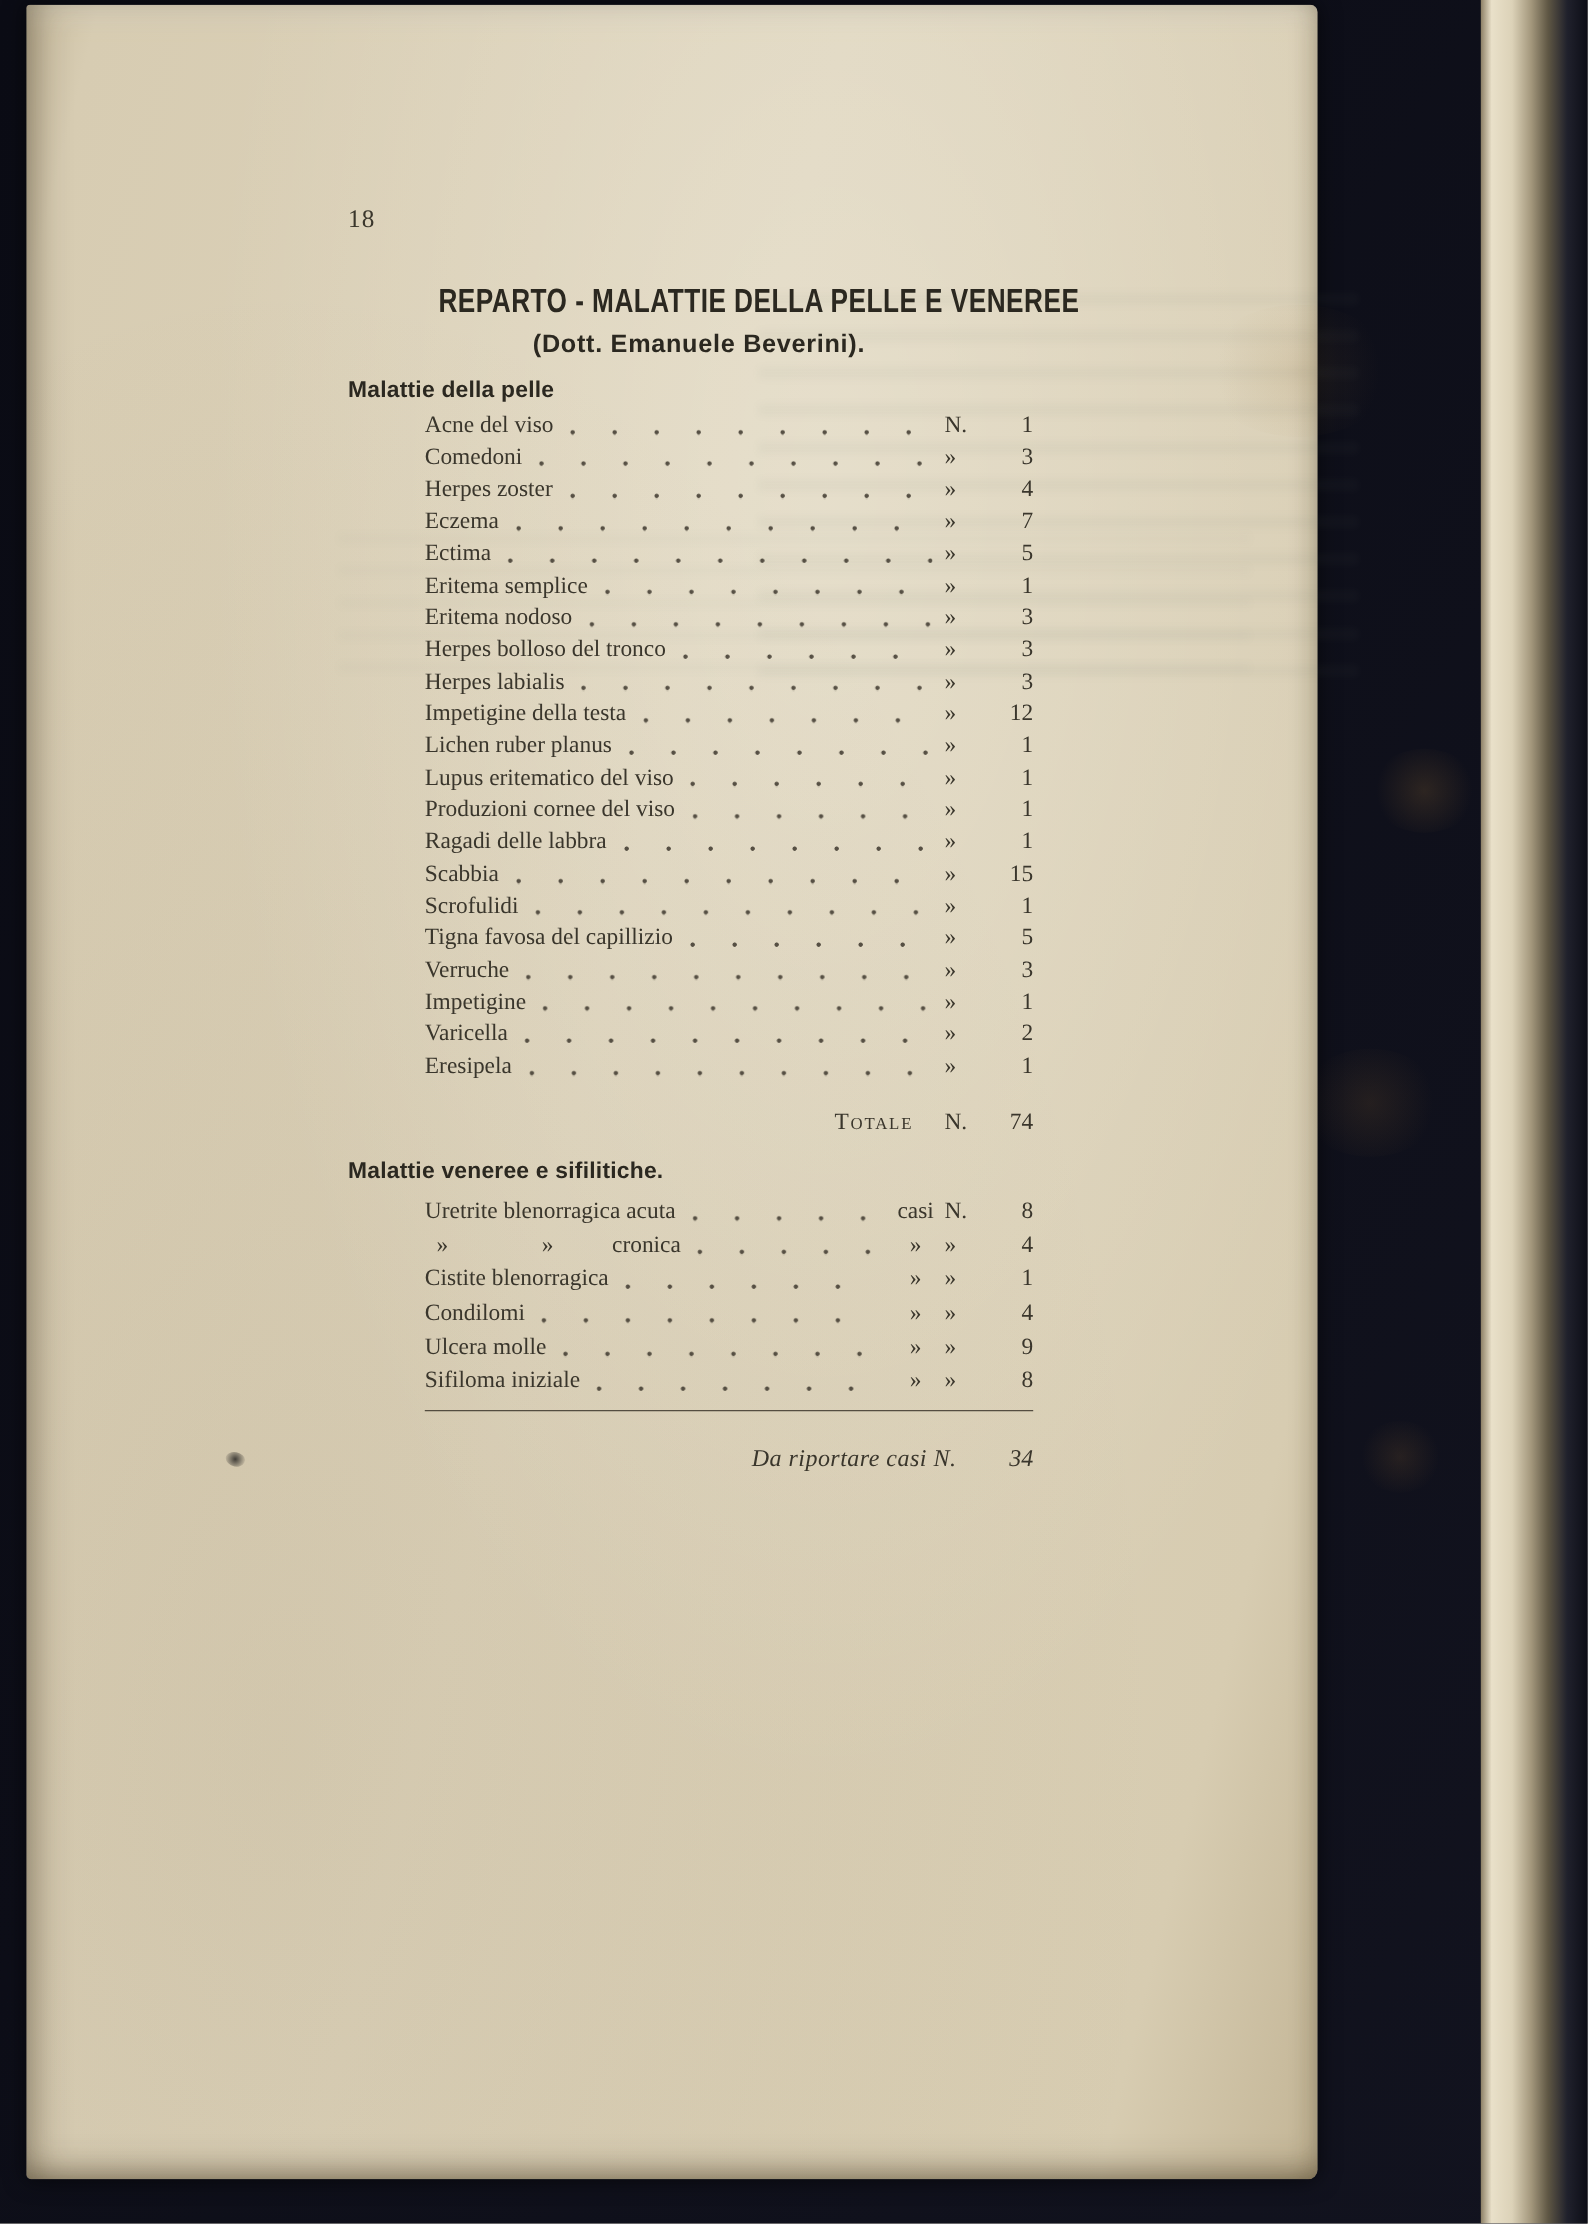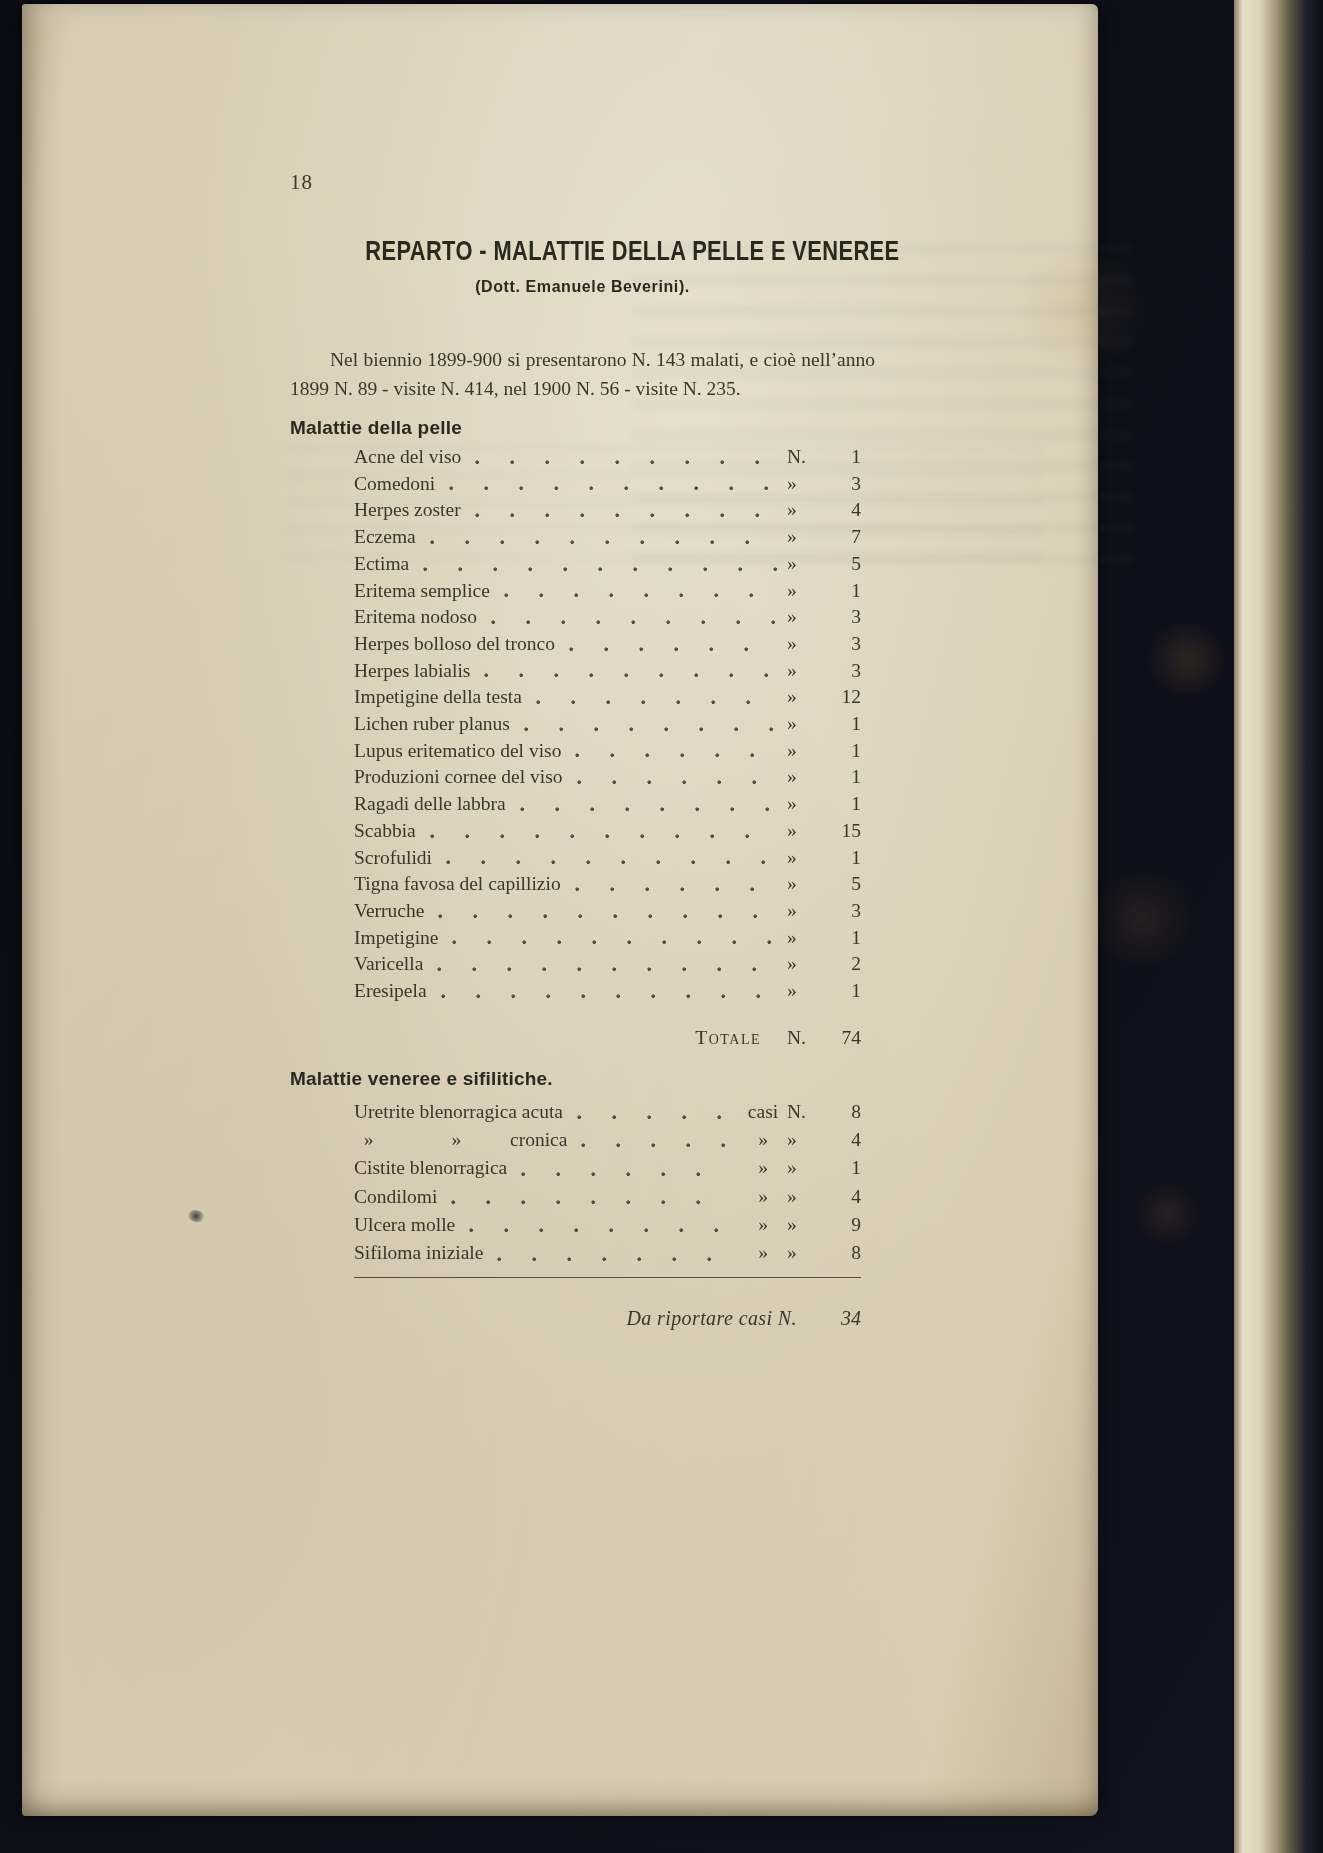--- a/index.html
+++ b/index.html
@@ -63,21 +63,21 @@
   .title{
     margin-top:232px;text-align:center;
     font-family:"Liberation Sans","DejaVu Sans",sans-serif;
     font-weight:700;font-size:28px;line-height:30px;color:var(--heading-ink,#2b2820);
     white-space:nowrap;
   }
   .title-inner{display:inline-block;transform:scaleX(0.78);transform-origin:center;letter-spacing:0.5px;}
   .subtitle{
     margin-top:7px;text-align:center;
     font-family:"Liberation Sans","DejaVu Sans",sans-serif;
-    font-weight:700;font-size:16px;letter-spacing:0.6px;color:var(--heading-ink,#2b2820);
+    font-weight:700;font-size:21px;letter-spacing:0.6px;color:var(--heading-ink,#2b2820);
   }
   .intro{margin:44px 0 0 0;text-indent:40px;text-align:justify;line-height:29px;}
   .intro2{margin:0;text-indent:40px;line-height:28px;}
   .sec-heading{
     margin:11px 0 0 0;
     font-family:"Liberation Sans","DejaVu Sans",sans-serif;
     font-weight:700;font-size:19px;color:var(--heading-ink,#2b2820);
     letter-spacing:0.2px;line-height:28px;
   }
   .disease-list{margin:2px 14px 0 64px;}
@@ -118,21 +118,20 @@
 
   <div class="page-num">18</div>
 
   <div class="content">
 
     <div class="title">
       <span class="title-inner">REPARTO - MALATTIE DELLA PELLE E VENEREE</span>
     </div>
     <div class="subtitle">(Dott. Emanuele Beverini).</div>
 
-    <p class="intro">Nel biennio 1899-900 si presentarono N. 143 malati, e cioè nell’anno 1899 N. 89 - visite N. 414, nel 1900 N. 56 - visite N. 235.</p>
 
     <div class="sec-heading">Malattie della pelle</div>
 
     <div class="disease-list">
   <div class="row">
     <span class="label">Acne del viso</span>
     <span class="leader"></span>
     <span class="marker">N.</span>
     <span class="value">1</span>
   </div>

